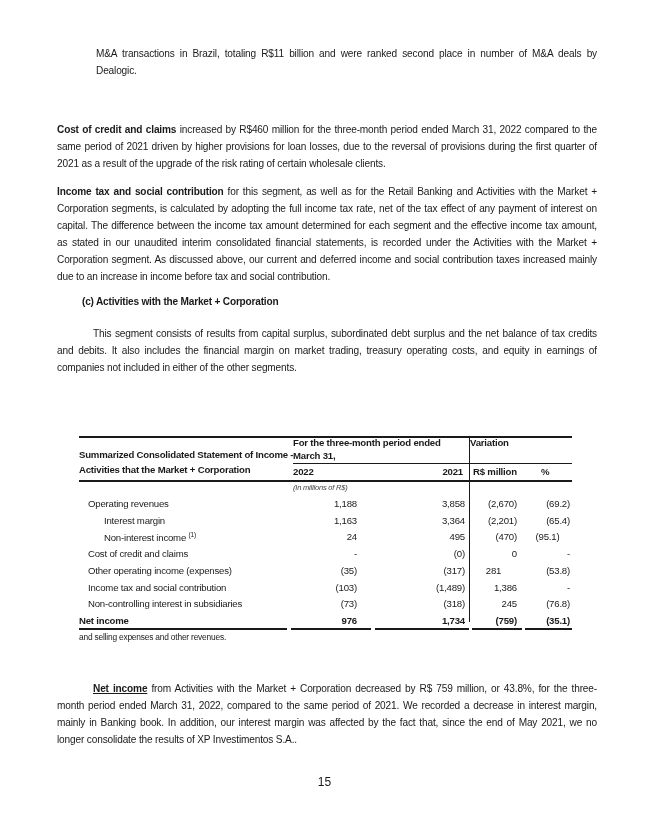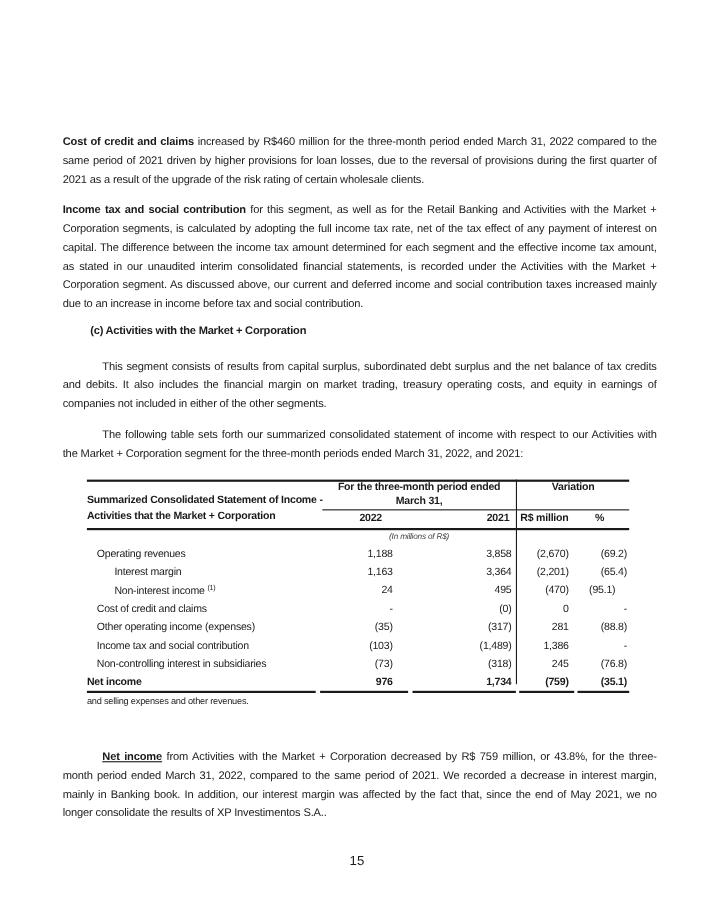--- a/index.html
+++ b/index.html
@@ -11,43 +11,43 @@
   .indent { text-indent: 36px; }
   .h { position: absolute; font-size: 10.1px; font-weight: bold; letter-spacing: -0.2px; }
   .u { text-decoration: underline; font-weight: bold; }
 
   
   .tbl { position: absolute; left: 79px; top: 436px; width: 493px; font-size: 9.6px; letter-spacing: -0.2px; }
   .hline { position: absolute; height: 1.5px; background: #1a1a1a; }
   .vline { position: absolute; width: 1px; background: #1a1a1a; }
   .cell { position: absolute; white-space: nowrap; }
   .r { text-align: right; }
-  .c { text-align: center; }
+  .c { }
   .hb { font-weight: bold; }
   .sup { font-size: 6.5px; vertical-align: super; }
   .note { position: absolute; font-size: 8.4px; line-height: 14px; letter-spacing: -0.2px; }
   .pagenum { position: absolute; left: 0; width: 649px; top: 775px; text-align: center; font-size: 12px; font-family: "Liberation Sans", sans-serif; }
 </style>
 </head>
 <body>
 
 <div class="page">
 
   <div class="p" style="left:96px; top:45px; width:501px;">
+    <div>M&amp;A transactions in Brazil, totaling R$11 billion and were ranked second place in number of M&amp;A deals by Dealogic.</div>
   </div>
 
   <div class="p" style="left:57px; top:121px; width:540px;"><b>Cost of credit and claims</b><span> increased by R$460 million for the three-month period ended March 31, 2022 compared to the same period of 2021 driven by higher provisions for loan losses, due to the reversal of provisions during the first quarter of 2021 as a result of the upgrade of the risk rating of certain wholesale clients.</span></div>
 
   <div class="p" style="left:57px; top:183px; width:540px;"><b>Income tax and social contribution</b><span> for this segment, as well as for the Retail Banking and Activities with the Market + Corporation segments, is calculated by adopting the full income tax rate, net of the tax effect of any payment of interest on capital. The difference between the income tax amount determined for each segment and the effective income tax amount, as stated in our unaudited interim consolidated financial statements, is recorded under the Activities with the Market + Corporation segment. As discussed above, our current and deferred income and social contribution taxes increased mainly due to an increase in income before tax and social contribution.</span></div>
 
   <div class="h" style="left:82px; top:296px;">(c) Activities with the Market + Corporation</div>
 
   <div class="p indent" style="left:57px; top:325px; width:540px;">This segment consists of results from capital surplus, subordinated debt surplus and the net balance of tax credits and debits. It also includes the financial margin on market trading, treasury operating costs, and equity in earnings of companies not included in either of the other segments.</div>
 
-  <div class="p indent" style="left:57px; top:387px; width:540px;">The following table sets forth our summarized consolidated statement of income with respect to our Activities with the Market + Corporation segment for the three-month periods ended March 31, 2022, and 2021:</div>
 
   <div class="tbl">
 
     <div class="hline" style="left:0; top:0; width:493px;"></div>
 
     <div class="hline" style="left:214px; top:27px; width:176px; height:1px;"></div>
 
     <div class="hline" style="left:391px; top:27px; width:102px; height:1px;"></div>
 
     <div class="hline" style="left:0; top:44px; width:493px;"></div>
@@ -98,22 +98,22 @@
           <div class="cell " style="left:9px;top:112.1px;">Cost of credit and claims</div>
           <div class="cell r" style="left:214px;width:64px;top:112.1px;">-</div>
           <div class="cell r" style="left:300px;width:86px;top:112.1px;">(0)</div>
           <div class="cell r" style="left:391px;width:47px;top:112.1px;">0</div>
           <div class="cell r" style="left:446px;width:45px;top:112.1px;">-</div>
         </div>
         <div>
           <div class="cell " style="left:9px;top:128.8px;">Other operating income (expenses)</div>
           <div class="cell r" style="left:214px;width:64px;top:128.8px;">(35)</div>
           <div class="cell r" style="left:300px;width:86px;top:128.8px;">(317)</div>
-          <div class="cell r" style="left:391px;width:47px;top:128.8px;">281</div>
-          <div class="cell r" style="left:446px;width:45px;top:128.8px;">(88.8)</div>
+          <div class="cell r" style="left:391px;width:47px;top:128.8px;text-align:center;">281</div>
+          <div class="cell r" style="left:446px;width:45px;top:128.8px;">(53.8)</div>
         </div>
         <div>
           <div class="cell " style="left:9px;top:145.5px;">Income tax and social contribution</div>
           <div class="cell r" style="left:214px;width:64px;top:145.5px;">(103)</div>
           <div class="cell r" style="left:300px;width:86px;top:145.5px;">(1,489)</div>
           <div class="cell r" style="left:391px;width:47px;top:145.5px;">1,386</div>
           <div class="cell r" style="left:446px;width:45px;top:145.5px;">-</div>
         </div>
         <div>
           <div class="cell " style="left:9px;top:162.2px;">Non-controlling interest in subsidiaries</div>

